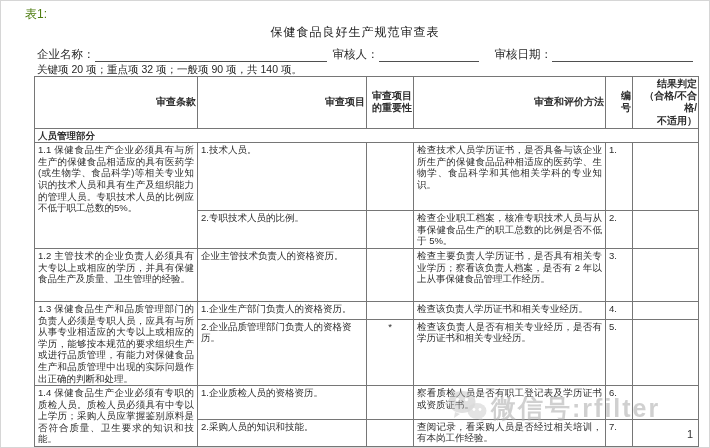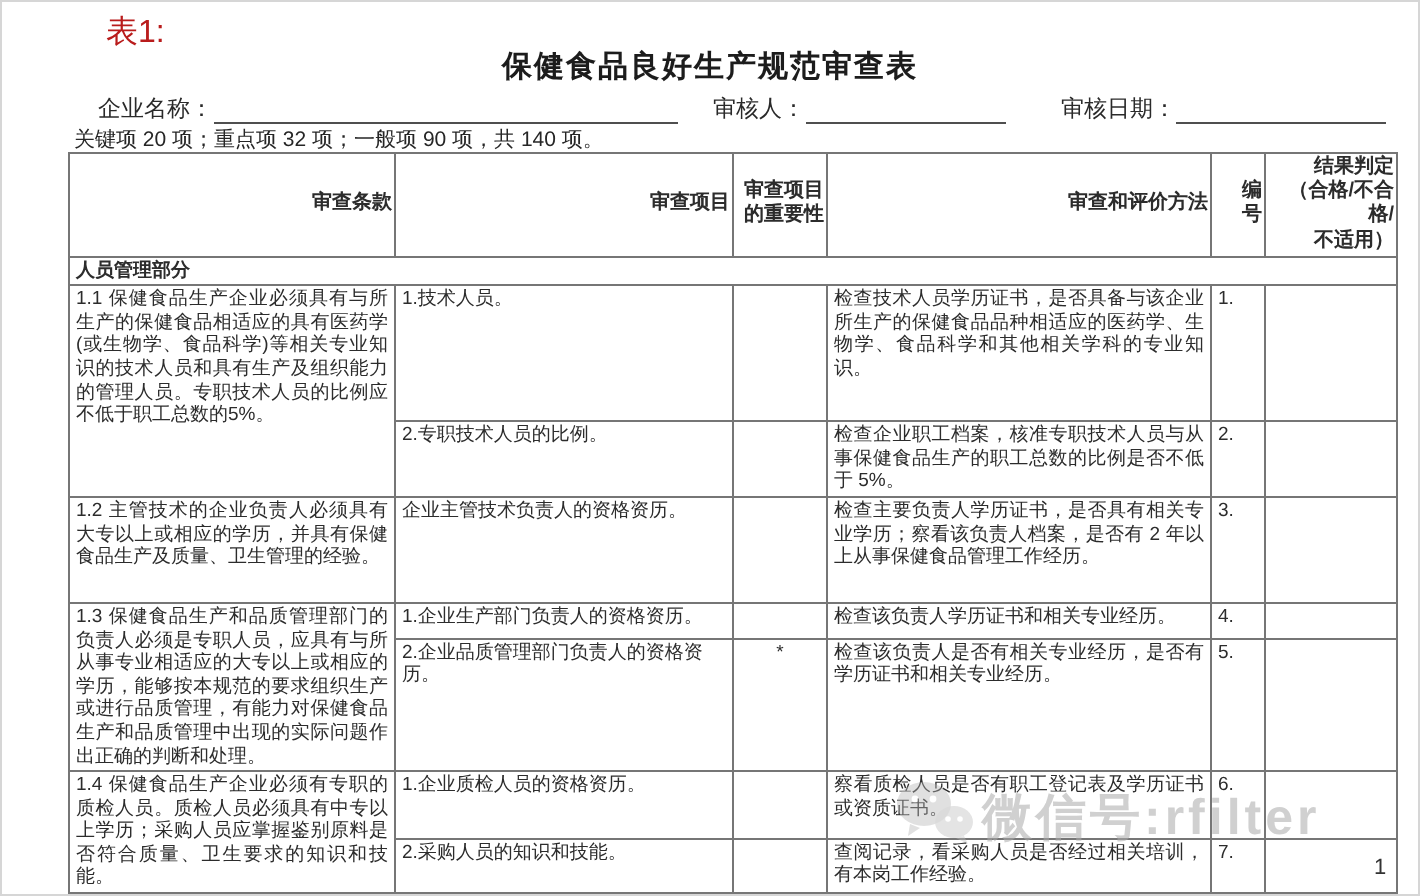--- a/index.html
+++ b/index.html
@@ -6,26 +6,26 @@
   body{
     width:710px;height:448px;
     background:#ffffff;
     border:1px solid #d6d6d6;
     box-sizing:border-box;
     position:relative;
     font-family:"Liberation Sans","DejaVu Sans",sans-serif;
     color:#2e2e2e;
     overflow:hidden;
   }
-  .table-label{position:absolute;top:5px;left:52px;font-size:16px;color:#b91c1c;}
+  .table-label{position:absolute;top:5px;left:24px;font-size:12px;color:#4d7c0f;}
   .doc-title{position:absolute;top:23px;left:0;width:100%;text-align:center;
-    font-size:15px;font-weight:bold;color:#1c1c1c;letter-spacing:1px;}
+    font-size:12px;font-weight:normal;color:#1c1c1c;letter-spacing:1px;}
   .info-row{position:absolute;top:46px;left:36px;width:656px;
     display:flex;align-items:flex-end;font-size:11.5px;color:#2a2a2a;}
-  .info-row .lbl{white-space:nowrap;margin-left:12px;}
+  .info-row .lbl{white-space:nowrap;}
   .blank{border-bottom:1px solid #4f4f4f;height:13px;}
   .u1{width:232px;margin-right:6px;}
   .u2{width:100px;margin-right:16px;}
   .u3{flex:1;}
   .counts-line{position:absolute;top:62px;left:36px;font-size:10.5px;color:#262626;}
 
   table.review{
     position:absolute;top:75px;left:33px;width:664px;
     border-collapse:collapse;table-layout:fixed;
   }

